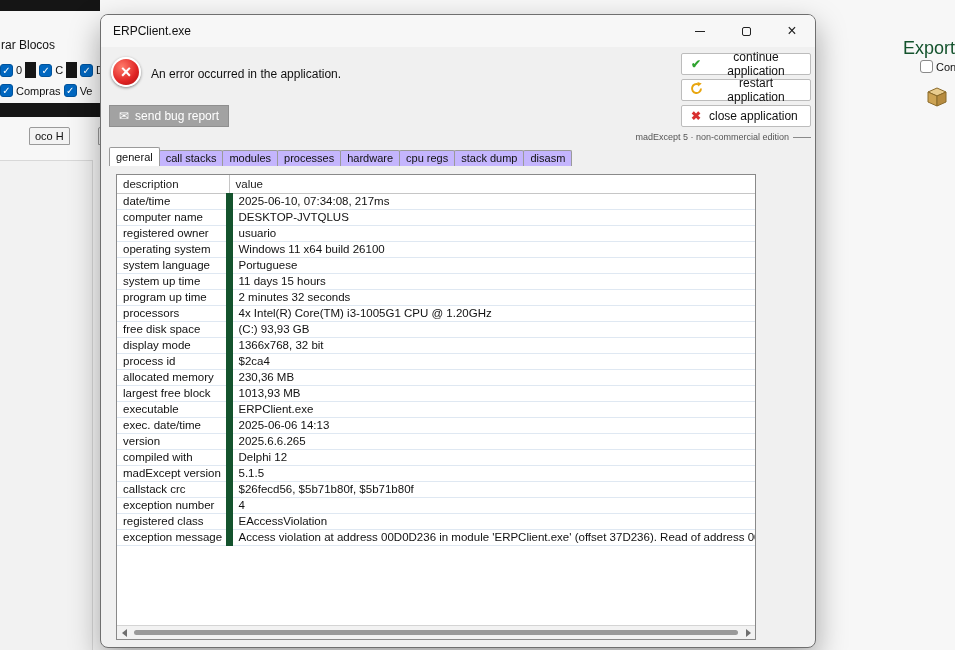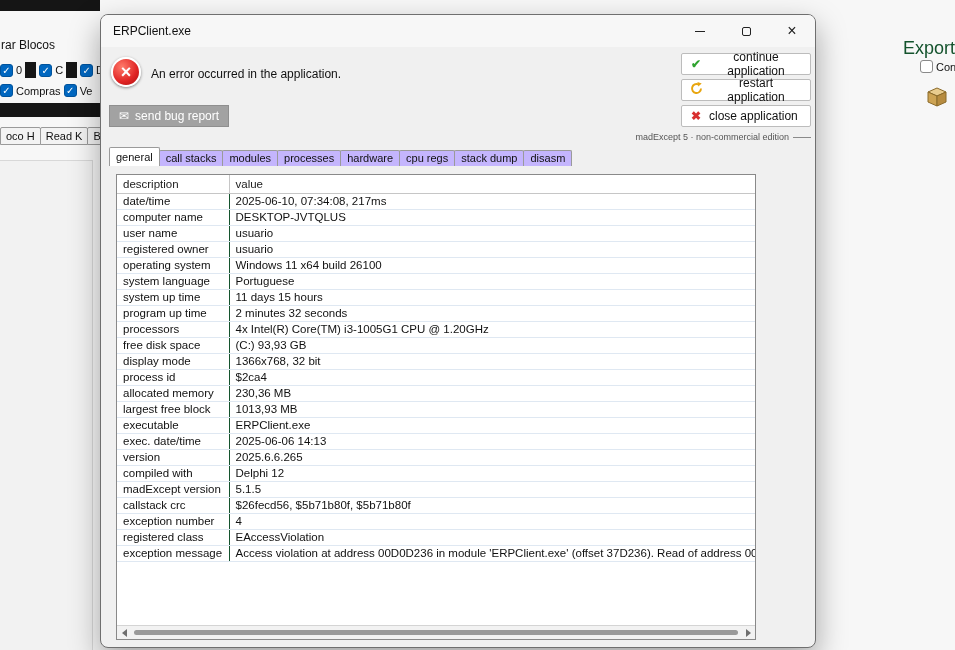--- a/index.html
+++ b/index.html
@@ -12,21 +12,21 @@
   .bg-row { position:absolute; display:flex; align-items:center; gap:3px; white-space:nowrap; }
   .bg-row1 { left:0; top:62px; }
   .bg-row2 { left:0; top:84px; }
   .cb { width:13px; height:13px; border-radius:3px; background:#0067c0; border:1px solid #00539c;
         color:#fff; font-size:10px; line-height:11px; text-align:center; display:inline-block; flex:0 0 auto; }
   .cb.empty { background:#fff; border:1px solid #8a8a8a; }
   .cb-label { font-size:11px; color:#111; }
   .darkblock { width:11px; height:16px; background:#161616; display:inline-block; flex:0 0 auto; }
   .bg-darkbar { position:absolute; left:0; top:103px; width:100px; height:14px; background:#161616; }
   .bg-tabs { position:absolute; left:0; top:127px; display:flex; align-items:flex-end; }
-  .bg-tab { font-size:11px; color:#111; background:#f3f3f3; border:1px solid #9a9a9a; padding:2px 5px; margin-right:-1px; border-radius:2px 2px 0 0; white-space:nowrap; }
+  .bg-tab { font-size:11px; color:#111; background:#f3f3f3; border:1px solid #9a9a9a; padding:2px 5px; margin-right:-1px; border-radius:2px 2px 0 0; white-space:nowrap;margin-left:29px; }
   .bg-lower-left { position:absolute; left:0; top:160px; width:93px; height:490px; background:#f2f2f2; border-top:1px solid #d8d8d8; border-right:1px solid #d8d8d8; }
   .bg-title-right { position:absolute; left:903px; top:38px; font-size:18px; color:#14532d; white-space:nowrap; }
   .bg-row3 { left:920px; top:60px; }
   .bg-package { position:absolute; left:926px; top:86px; }
 
   
   .dialog { position:absolute; left:100px; top:14px; width:716px; height:634px;
     background:#f0f0f0; border:1px solid #6f6f6f; border-radius:8px;
     box-shadow:0 12px 30px rgba(0,0,0,.35); overflow:hidden; }
 
@@ -62,21 +62,21 @@
   .tabs { display:flex; margin-left:8px; height:19px; align-items:flex-end; }
   .tab { font-size:11px; color:#111; background:#c4b5fd; border:1px solid #9a9a9a; border-bottom:none;
     padding:1px 6px 2px; margin-right:-1px; border-radius:2px 2px 0 0; height:16px; cursor:default; }
   .tab.active { background:#fff; height:19px; position:relative; z-index:2; }
 
   .content { padding:8px 0 0 15px; }
   .grid { width:640px; height:466px; border:1px solid #898989; background:#fff; display:flex; flex-direction:column; overflow:hidden; }
   table { border-collapse:collapse; width:100%; table-layout:fixed; }
   th { font-size:11.5px; font-weight:normal; color:#222; text-align:left; padding:2px 6px; height:18px;
     border-bottom:1px solid #c6c6c6; background:#fff; white-space:nowrap; overflow:hidden;margin-top:23px; }
-  th.c-desc, td.c-desc { width:112px; border-right:1px solid #14532d; }
+  th.c-desc, td.c-desc { width:112px; border-right:7px solid #14532d; }
   th.c-desc { border-right:1px solid #c6c6c6; }
   td { font-size:11.5px; color:#111; padding:0 6px; height:16px; border-bottom:1px solid #dfe8f2;
     white-space:nowrap; overflow:hidden; }
   .hscroll { margin-top:auto; height:14px; background:#f2f2f2; border-top:1px solid #d4d4d4; display:flex; align-items:center; }
   .hs-arrow { width:14px; height:14px; display:flex; align-items:center; justify-content:center; }
   .tri-left { width:0; height:0; border-top:4px solid transparent; border-bottom:4px solid transparent; border-right:5px solid #6f6f6f; }
   .tri-right { width:0; height:0; border-top:4px solid transparent; border-bottom:4px solid transparent; border-left:5px solid #6f6f6f; }
   .hs-thumb { height:5px; background:#9a9a9a; border-radius:3px; flex:1; margin:0 3px; }
 </style>
 </head>
@@ -200,24 +200,20 @@
           <tbody>
             <tr>
                 <td class="c-desc">date/time</td>
                 <td class="c-val">2025-06-10, 07:34:08, 217ms</td>
               </tr>
               <tr>
                 <td class="c-desc">computer name</td>
                 <td class="c-val">DESKTOP-JVTQLUS</td>
               </tr>
               <tr>
-                <td class="c-desc">user name</td>
-                <td class="c-val">usuario</td>
-              </tr>
-              <tr>
                 <td class="c-desc">registered owner</td>
                 <td class="c-val">usuario</td>
               </tr>
               <tr>
                 <td class="c-desc">operating system</td>
                 <td class="c-val">Windows 11 x64 build 26100</td>
               </tr>
               <tr>
                 <td class="c-desc">system language</td>
                 <td class="c-val">Portuguese</td>

